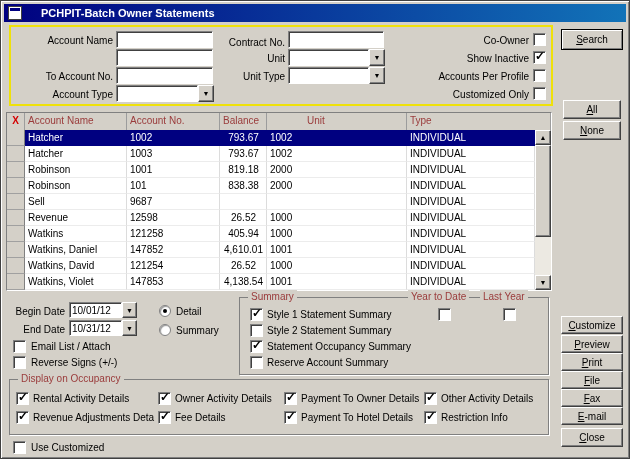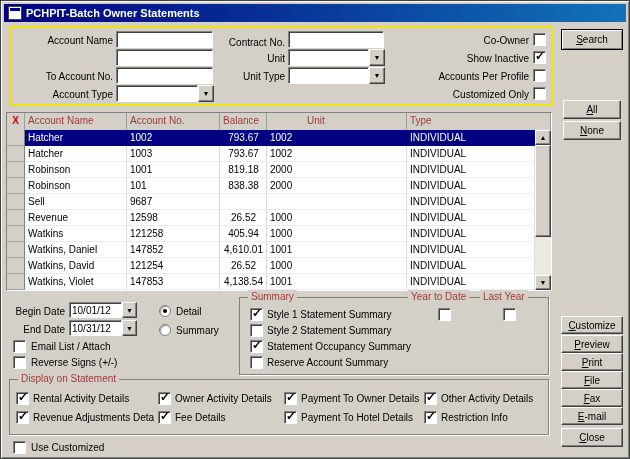--- a/index.html
+++ b/index.html
@@ -1,18 +1,18 @@
 <!DOCTYPE html>
 <html><head>
 <meta charset="utf-8">
 <style>
   html,body{margin:0;padding:0}
   body{width:630px;height:459px;overflow:hidden;background:#fff;font-family:"Liberation Sans",sans-serif;font-size:10px;color:#000}
   .window{position:relative;width:630px;height:459px;box-sizing:border-box;background:#d4d0c8;border:1px solid #404040;box-shadow:inset 1px 1px 0 #ffffff,inset -1px -1px 0 #808080;overflow:hidden}
-  .titlebar{position:absolute;left:3px;top:3px;right:3px;height:18px;background:linear-gradient(90deg,#000080,#1273b8);display:flex;align-items:center;gap:4px;padding:0 4px;color:#fff;font-weight:bold;font-size:11px}
+  .titlebar{position:absolute;left:3px;top:3px;right:3px;height:18px;background:linear-gradient(90deg,#000080,#1273b8);display:flex;align-items:center;gap:19px;padding:0 4px;color:#fff;font-weight:bold;font-size:11px}
   .appicon{width:12px;height:12px;background:#fff;border:1px solid #404040;position:relative;flex:0 0 auto}
   .appicon::before{content:"";position:absolute;left:1px;right:1px;top:1px;height:3px;background:#000080}
   .lbl{position:absolute;height:15px;line-height:15px;white-space:nowrap}
   .lblr{text-align:right}
   .clip{overflow:hidden}
   .tb{position:absolute;height:17px;box-sizing:border-box;background:#fff;border:1px solid;border-color:#808080 #fff #fff #808080;box-shadow:inset 1px 1px 0 #404040;font:10px "Liberation Sans",sans-serif;padding:0 2px}
   .arrow{position:absolute;width:16px;height:17px;box-sizing:border-box;background:#d4d0c8;border:1px solid;border-color:#fff #404040 #404040 #fff;box-shadow:inset -1px -1px 0 #808080;font-size:7px;display:flex;align-items:center;justify-content:center;cursor:default}
   .cb{position:absolute;width:13px;height:13px;box-sizing:border-box;background:#fff;border:1px solid;border-color:#808080 #fff #fff #808080;box-shadow:inset 1px 1px 0 #404040}
   .cb.checked::after{content:"✓";position:absolute;left:1px;top:-3px;font-size:12px;font-weight:bold;color:#000}
   .radio{position:absolute;width:12px;height:12px;box-sizing:border-box;background:#fff;border:1px solid #808080;border-radius:50%;box-shadow:inset 1px 1px 1px #9a9a9a}
@@ -218,21 +218,21 @@
     <span class="lbl" style="left:27px;top:25px">Style 2 Statement Summary</span>
 
     <span class="cb checked" style="left:10px;top:42px"></span>
     <span class="lbl" style="left:27px;top:41px">Statement Occupancy Summary</span>
 
     <span class="cb" style="left:10px;top:58px"></span>
     <span class="lbl" style="left:27px;top:57px">Reserve Account Summary</span>
   </div>
 
   <div class="group" style="left:8px;top:378px;width:540px;height:56px">
-    <span class="gtitle" style="left:8px">Display on Statement</span>
+    <span class="gtitle" style="left:8px">Display on Occupancy</span>
 
     <span class="cb checked" style="left:6px;top:12px"></span>
     <span class="lbl clip" style="left:23px;top:11px;width:122px">Rental Activity Details</span>
     <span class="cb checked" style="left:148px;top:12px"></span>
     <span class="lbl clip" style="left:165px;top:11px;width:106px">Owner Activity Details</span>
     <span class="cb checked" style="left:274px;top:12px"></span>
     <span class="lbl clip" style="left:291px;top:11px;width:121px">Payment To Owner Details</span>
     <span class="cb checked" style="left:414px;top:12px"></span>
     <span class="lbl clip" style="left:431px;top:11px;width:105px">Other Activity Details</span>
 

